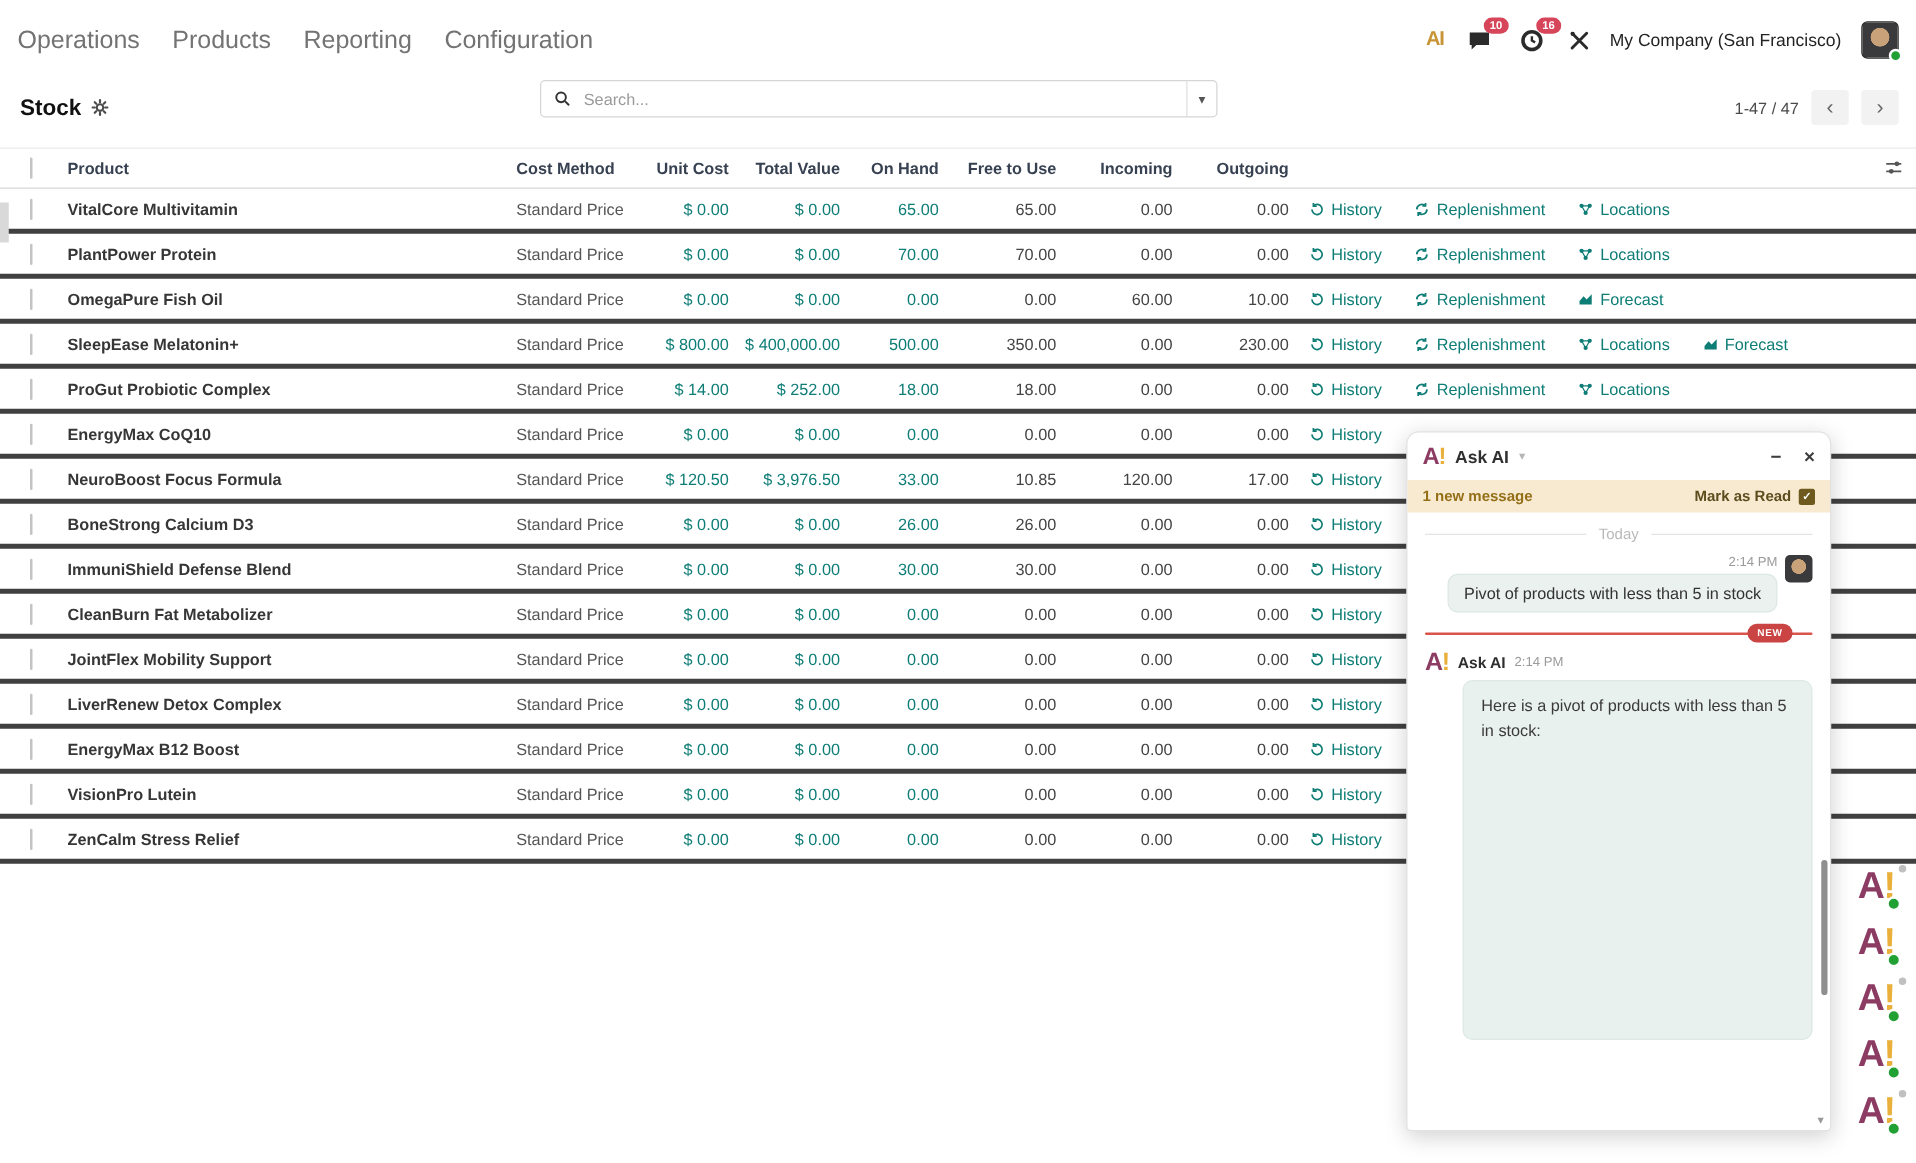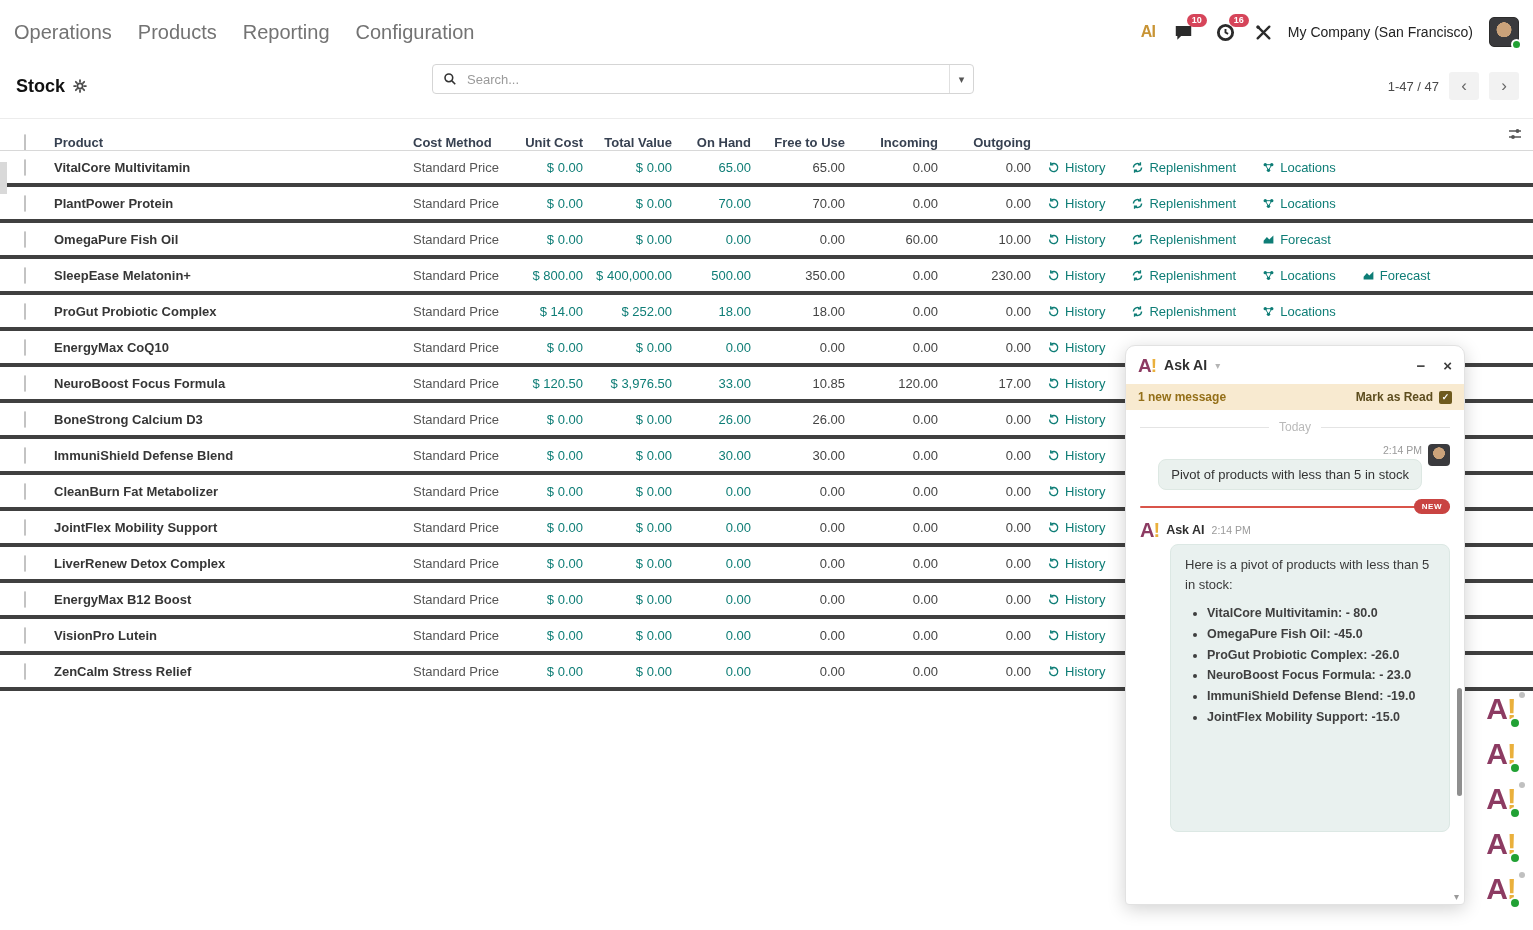--- a/index.html
+++ b/index.html
@@ -33,21 +33,21 @@
     align-items:center; justify-content:center; color:#555; font-size:11px; cursor:pointer; }
   .search-mag { padding:0 4px 0 10px; color:#333; display:flex; }
   .pager { position:absolute; right:14px; top:8px; display:flex; align-items:center; gap:10px; }
   .pager-text { font-size:13px; color:#4a4a4a; }
   .pager-btn { width:30px; height:28px; background:#f2f2f2; border-radius:3px; display:flex;
     align-items:center; justify-content:center; font-size:17px; color:#666; cursor:pointer; }
 
   
   .table { margin-top:10px; position:relative; }
   .trow { display:flex; align-items:center; height:36px; padding-left:24px; border-bottom:4px solid #404040; font-size:13px; }
-  .thead { height:33px; border-top:1px solid #ececec; border-bottom:1px solid #d8d8d8; font-weight:700; color:#374151;align-items:flex-end; }
+  .thead { height:33px; border-top:1px solid #ececec; border-bottom:1px solid #d8d8d8; font-weight:700; color:#374151; }
   .c-check { width:30px; }
   .checkbox { width:13px; height:13px; border:1px solid #c3c3c3; border-radius:2px; background:#fdfdfd; }
   .c-product { width:359px; }
   .c-cost { width:100px; color:#555; }
   .thead .c-cost { color:#374151; }
   .c-unit { width:70px; text-align:right; }
   .c-total { width:89px; text-align:right; }
   .c-onhand { width:79px; text-align:right; }
   .c-free { width:94px; text-align:right; }
   .c-in { width:93px; text-align:right; }
@@ -78,21 +78,21 @@
   .messages { flex:1; position:relative; padding:8px 14px 0 14px; overflow:hidden; }
   .day-divider { display:flex; align-items:center; gap:10px; color:#b9b9b9; font-size:12px; margin:2px 0 10px; }
   .day-divider:before, .day-divider:after { content:""; flex:1; height:1px; background:#e4e4e4; }
   .msg-user { display:flex; justify-content:flex-end; gap:6px; }
   .msg-user-col { display:flex; flex-direction:column; align-items:flex-end; }
   .msg-time { font-size:10.5px; color:#9a9a9a; margin-bottom:3px; }
   .bubble { background:#eaf1ee; border:1px solid #dde8e3; border-radius:8px; padding:7px 12px; font-size:13px; color:#333; }
   .mini-avatar { width:22px; height:22px; border-radius:4px; flex:none;
     background:radial-gradient(circle at 50% 42%, #caa27a 0 34%, #3a3a3d 36%); }
   .new-divider { position:relative; margin:16px 0 12px; height:2px; background:#d9544a; border-radius:1px; }
-  .new-pill { position:absolute; right:0; top:-7px; background:#c94442; color:#fff; font-size:8px;
+  .new-pill { position:absolute; right:16px; top:-7px; background:#c94442; color:#fff; font-size:8px;
     font-weight:700; padding:3px 8px; border-radius:9px; letter-spacing:.5px; }
   .msg-ai-head { display:flex; align-items:center; gap:7px; margin-bottom:4px; }
   .msg-ai-author { font-size:12.5px; font-weight:700; color:#2f2f2f; }
   .ai-bubble { margin-left:30px; background:#e9f1ef; border:1px solid #dce8e4; border-radius:8px;
     padding:10px 14px; font-size:13px; color:#3a3a3a; min-height:288px; line-height:1.5; }
   .ai-bubble ul { margin:10px 0 0 22px; }
   .ai-bubble li { font-weight:600; color:#3f3f3f; font-size:12.5px; margin-bottom:2px; }
   .scroll-thumb { position:absolute; right:2px; top:278px; width:5px; height:108px; background:#8f8f8f; border-radius:3px; }
   .scroll-down-caret { position:absolute; right:5px; bottom:2px; color:#999; font-size:10px; }
   .chat-input-area { height:54px; padding:8px 10px; position:relative; }
@@ -671,28 +671,20 @@
       <span class="new-pill">NEW</span>
     </div>
     <div>
       <div class="msg-ai-head">
         <span class="ai-logo" style="font-size:20px"><span class="a">A</span><span class="i">!</span></span>
         <span class="msg-ai-author">Ask AI</span>
         <span class="msg-time" style="margin:0">2:14 PM</span>
       </div>
       <div class="ai-bubble">
         <span>Here is a pivot of products with less than 5 in stock:</span>
-        <ul id="ai-list">
-            <li>VitalCore Multivitamin: - 80.0</li>
-            <li>OmegaPure Fish Oil: -45.0</li>
-            <li>ProGut Probiotic Complex: -26.0</li>
-            <li>NeuroBoost Focus Formula: - 23.0</li>
-            <li>ImmuniShield Defense Blend: -19.0</li>
-            <li>JointFlex Mobility Support: -15.0</li>
-          </ul>
       </div>
     </div>
     <span class="scroll-thumb"></span>
     <span class="scroll-down-caret">▾</span>
   </div>
 </div>
 
 <div class="dock" id="dock">
     <div class="dock-item">
       <span class="ai-logo"><span class="a">A</span><span class="i">!</span></span>

